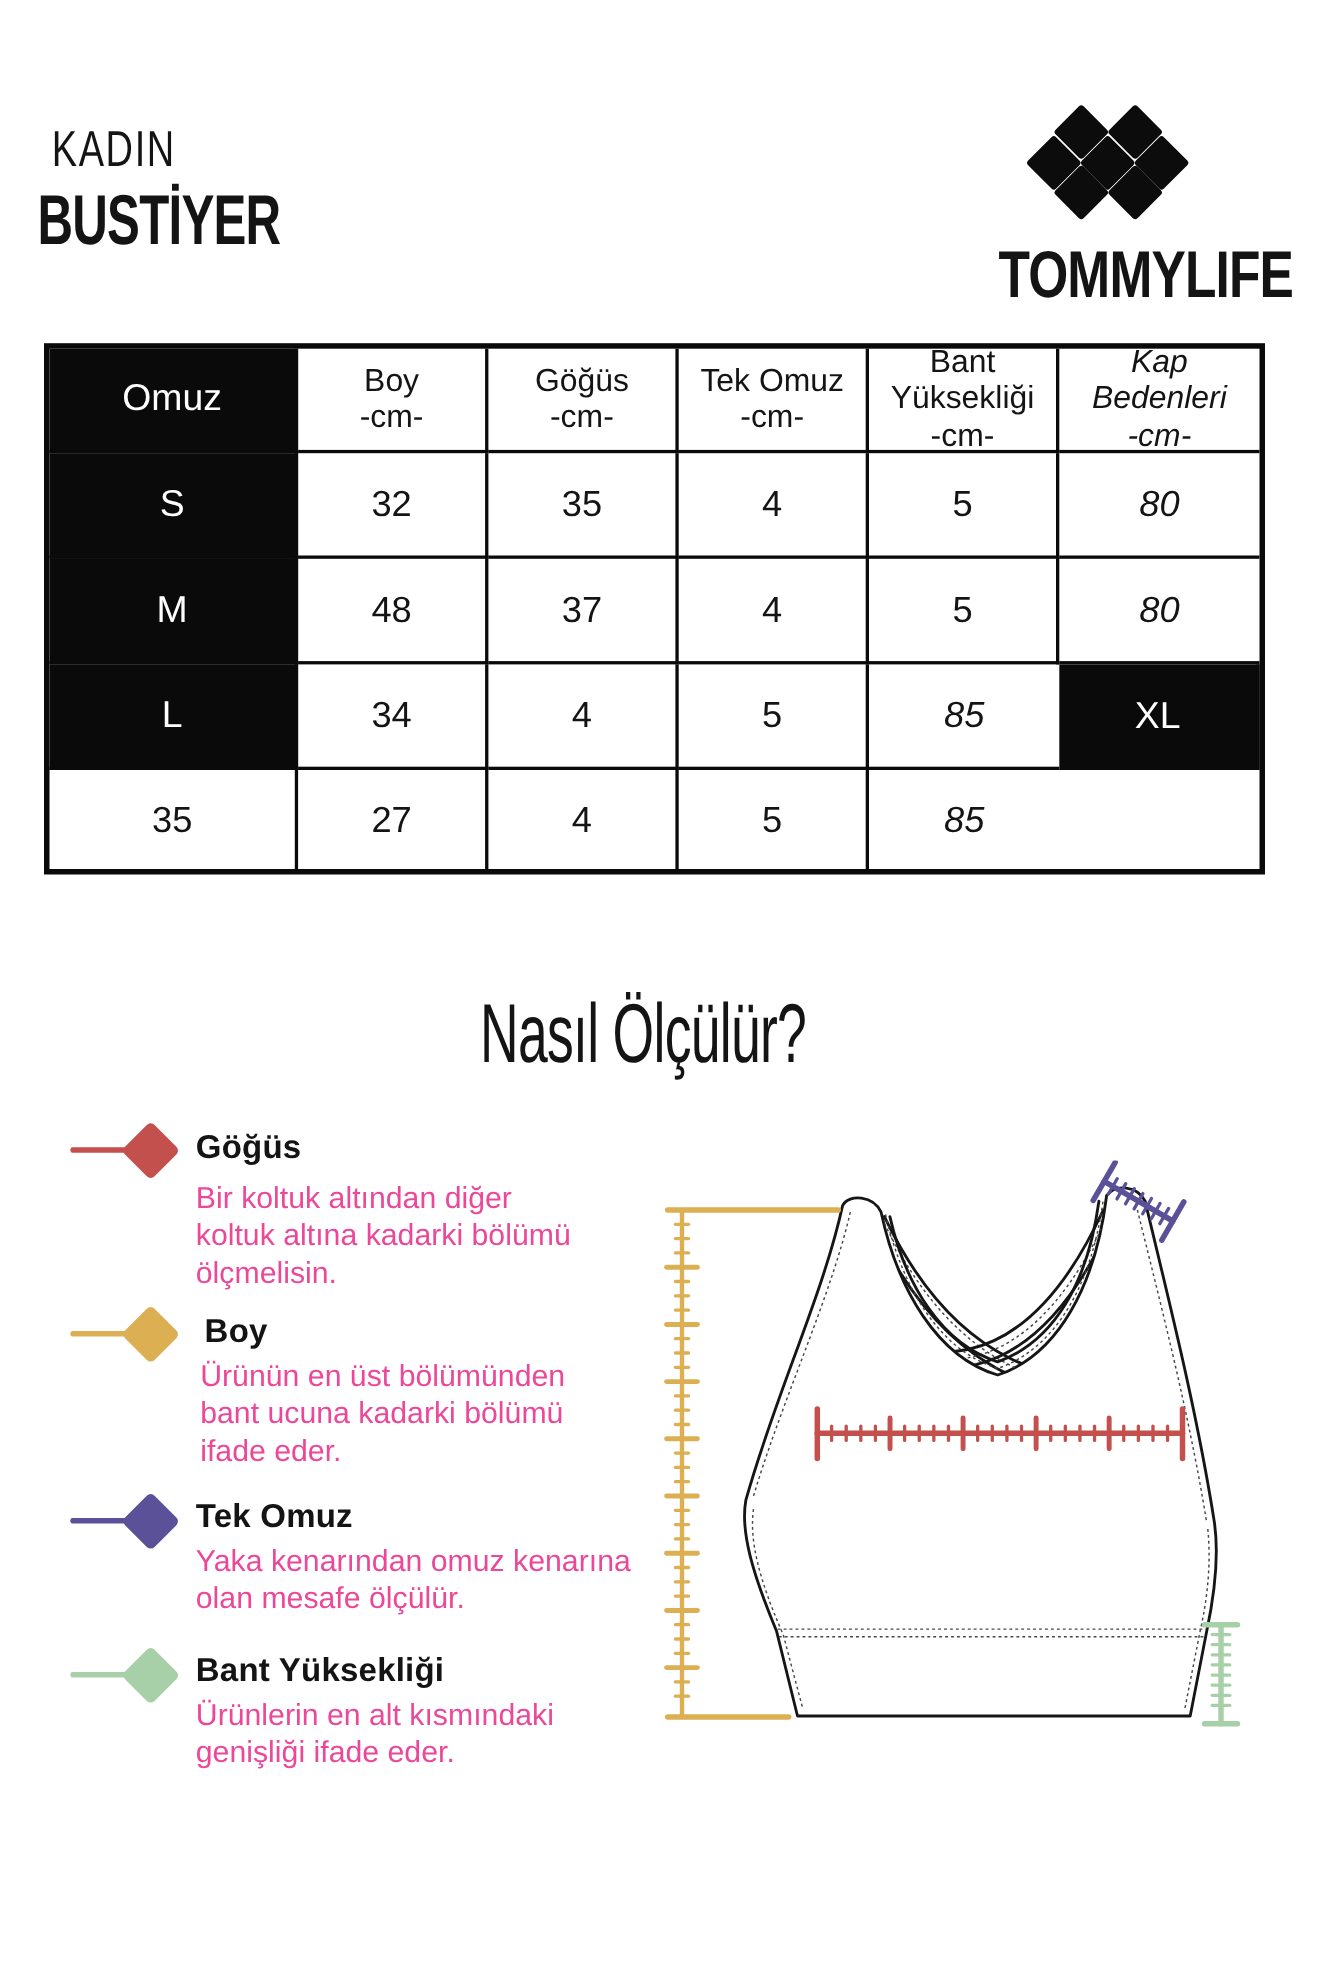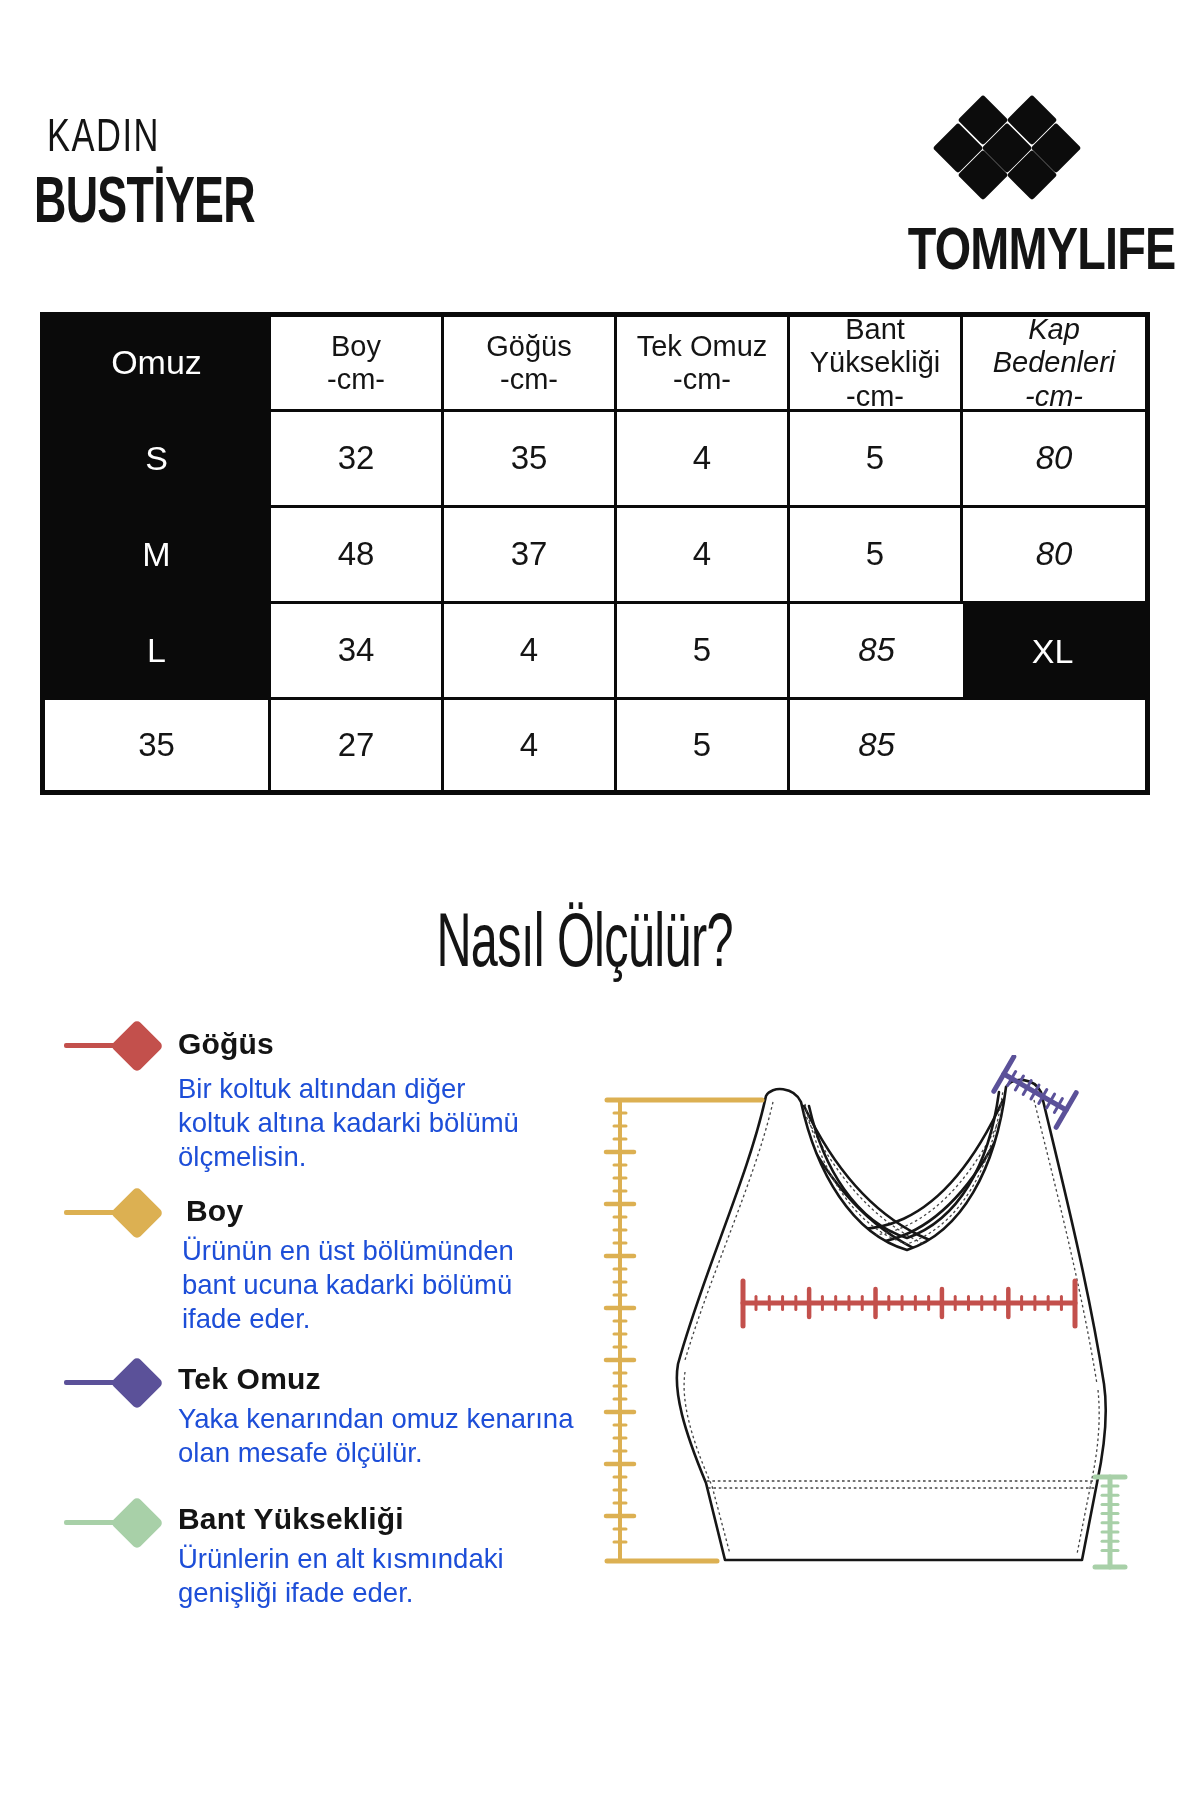--- a/index.html
+++ b/index.html
@@ -36,21 +36,21 @@
   .cell.lr{border-bottom:none;align-items:center;}
   .cell.dark{background:#0a0a0a;color:#fff;border-color:#0a0a0a;font-size:34px;}
   .cell .hl{font-size:29px;line-height:1.14;padding:0 4px;}
   .cell .hu{font-size:29px;line-height:1.14;}
 
   
   #htm-title{left:0;top:896px;width:1170px;text-align:center;font-size:76px;font-weight:400;}
   #htm-title .cond{transform:scaleX(0.64);transform-origin:center top;letter-spacing:-1px;}
 
   .legend-label{font-size:30px;font-weight:700;letter-spacing:.2px;}
-  .legend-desc{font-size:27.5px;line-height:34px;white-space:pre-line;color:#1d4ed8;}
+  .legend-desc{font-size:27.5px;line-height:34px;white-space:pre-line;color:#ec4899;}
   .marker-line{position:absolute;height:5px;width:58px;border-radius:2px;}
   .marker-diamond{position:absolute;width:38px;height:38px;border-radius:5px;
     transform:rotate(45deg);}
   .lg-0 .marker-line,.lg-0 .marker-diamond{background:var(--chest-red);}
   .lg-1 .marker-line,.lg-1 .marker-diamond{background:var(--length-gold);}
   .lg-2 .marker-line,.lg-2 .marker-diamond{background:var(--shoulder-purple);}
   .lg-3 .marker-line,.lg-3 .marker-diamond{background:var(--band-green);}
 
   
   #illo{left:530px;top:1055px;width:620px;height:560px;}

